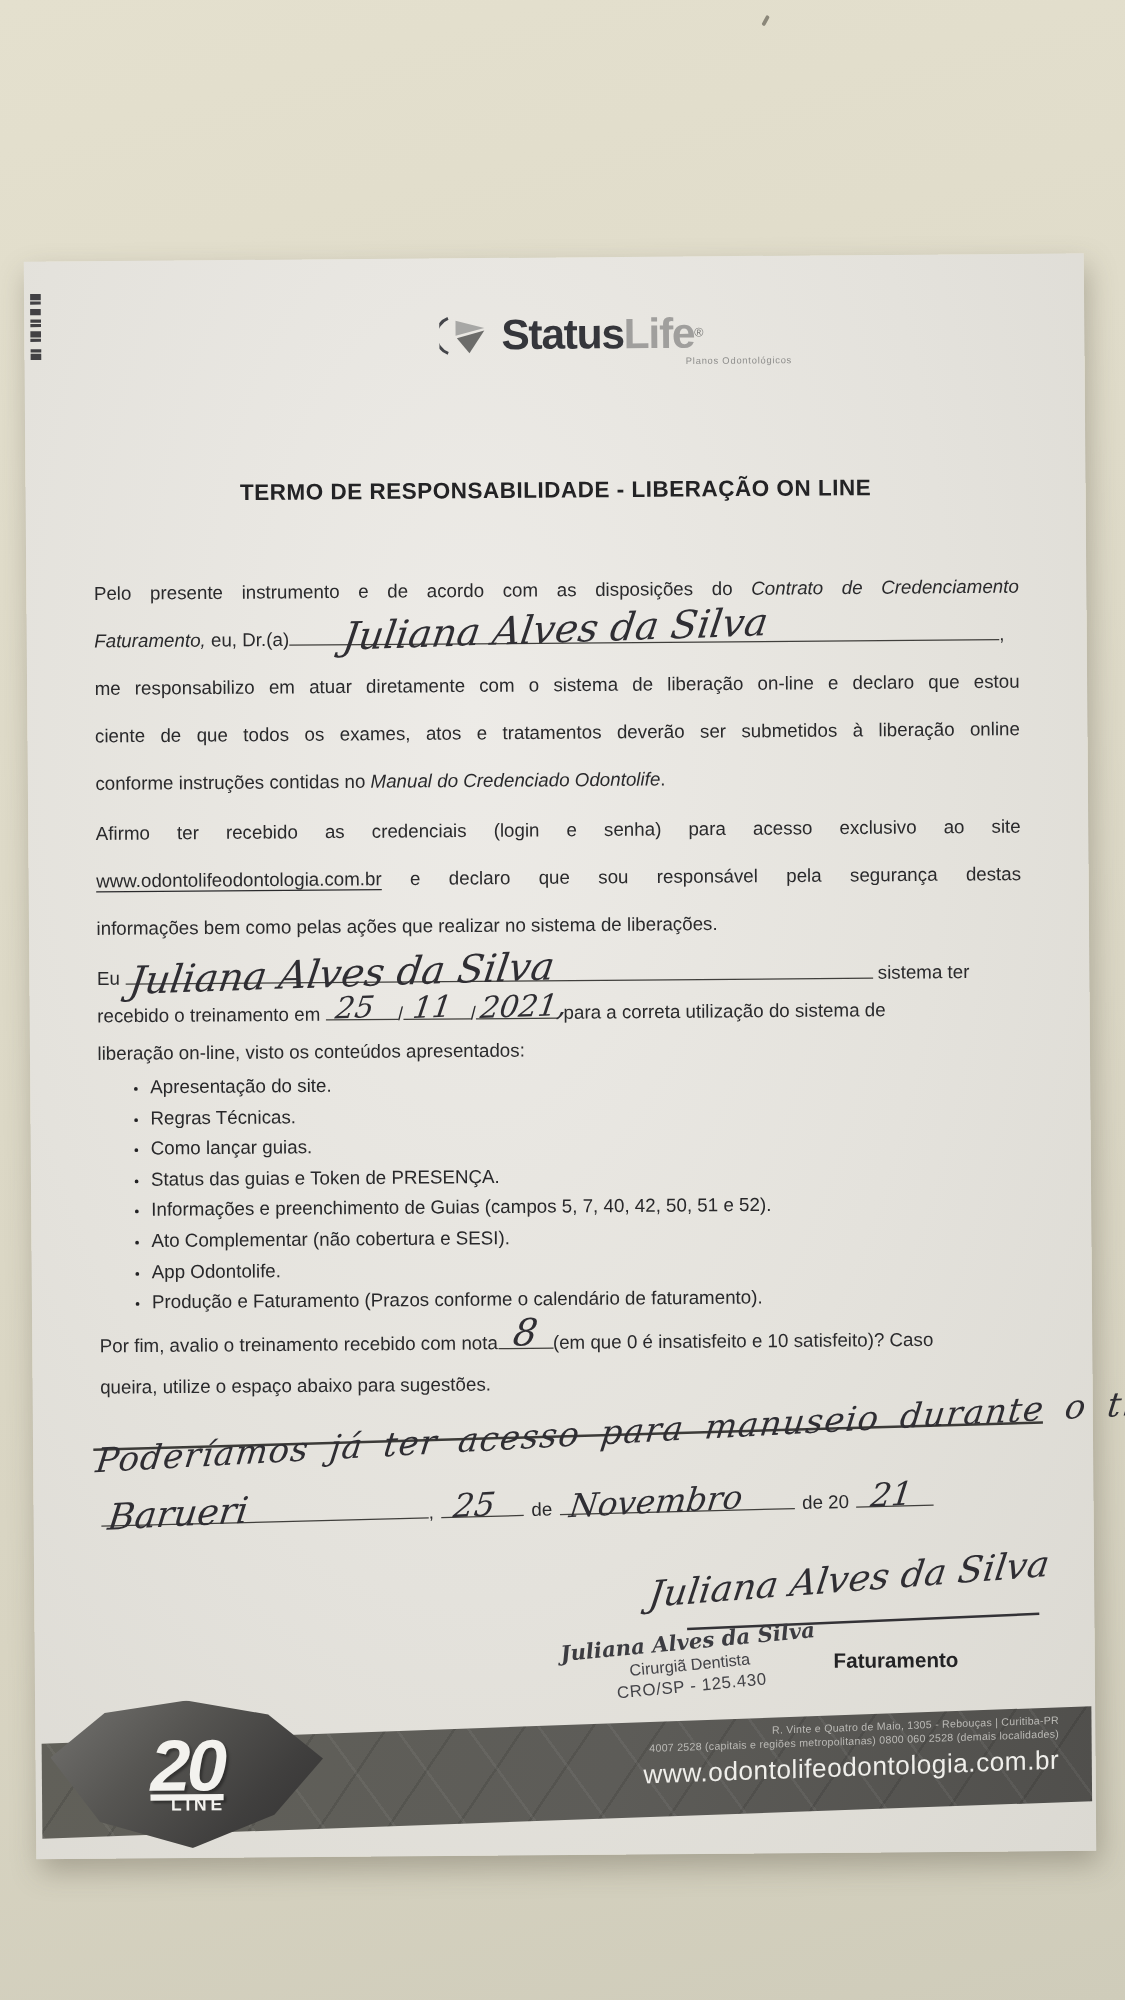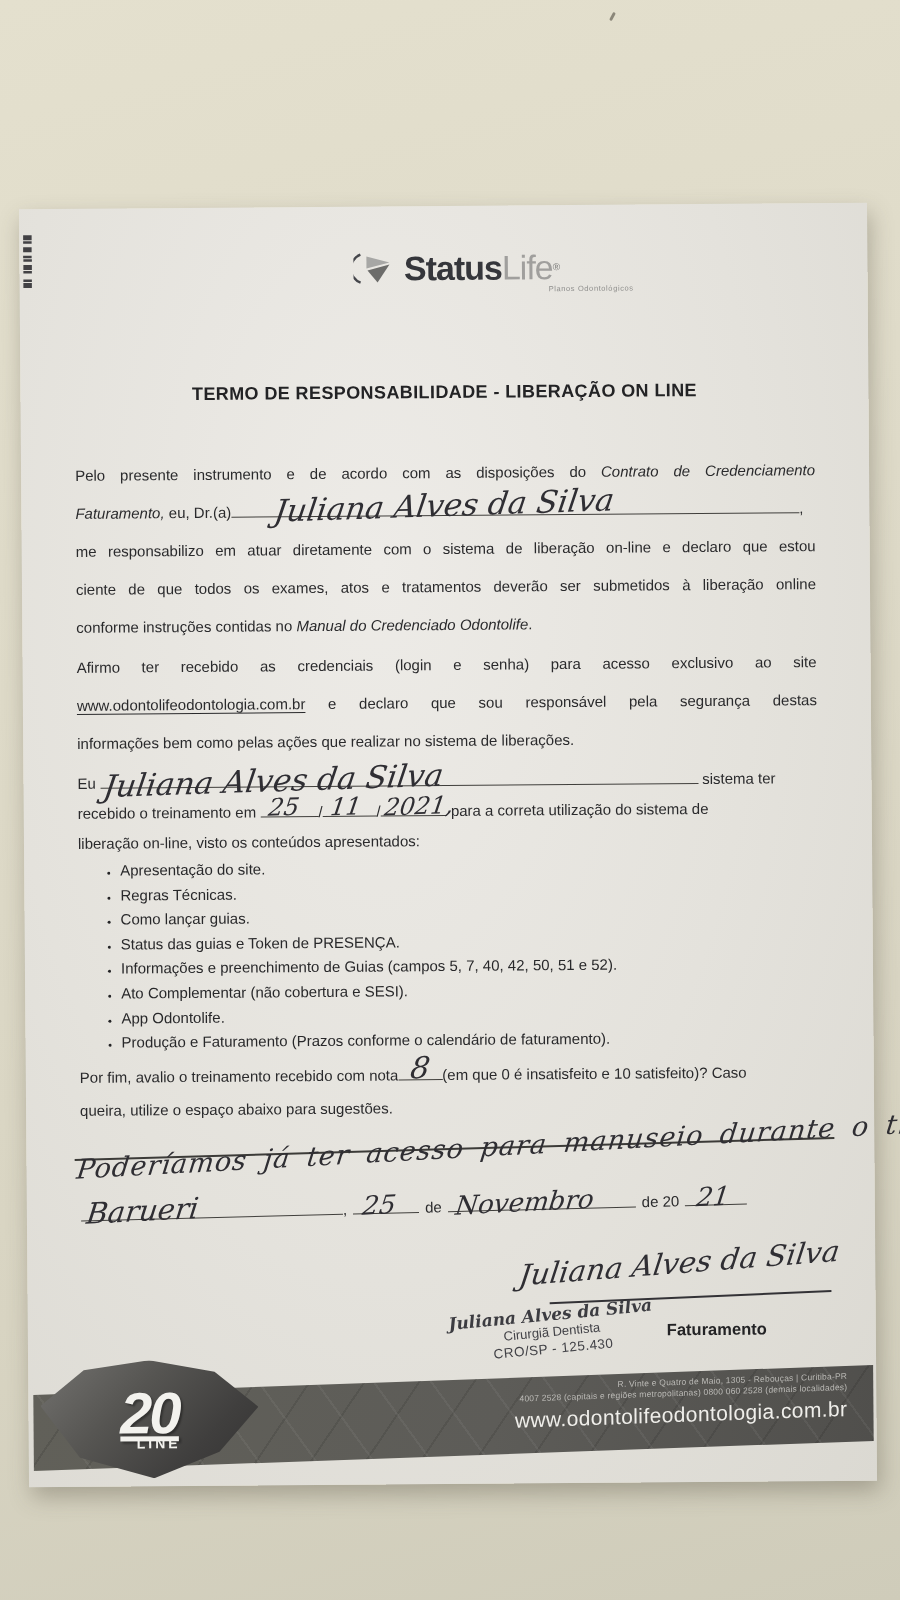--- a/index.html
+++ b/index.html
@@ -12,21 +12,21 @@
     background:radial-gradient(ellipse at 42% 28%,#edebe7 0%,#e4e2dc 55%,#dbd9d2 100%);
     transform:rotate(-0.45deg);box-shadow:3px 10px 22px rgba(80,75,60,.35);}
   .side-code{position:absolute;left:5px;top:26px;writing-mode:vertical-rl;
     font-size:7px;letter-spacing:1px;color:#26262a;opacity:.85;}
   
   .logo{position:absolute;top:42px;left:0;width:100%;display:flex;flex-direction:column;
     align-items:center;}
   .logo-row{display:flex;align-items:center;margin-left:26px;}
   .logo-mark{width:44px;height:40px;margin-right:6px;}
   .brand{font-size:34px;font-weight:700;letter-spacing:-1px;color:#35363b;line-height:38px;}
-  .brand .lite{color:#a09f9d;font-weight:400;}
+  .brand .lite{color:#a09f9d;font-weight:700;}
   .reg{font-size:10px;color:#7b7b79;vertical-align:top;font-weight:400;}
   .tagline{font-size:7.5px;color:#8d8d8b;letter-spacing:.6px;align-self:flex-end;
     margin-right:234px;margin-top:-3px;}
   
   .title{position:absolute;top:176px;left:0;width:100%;text-align:center;
     font-size:18px;font-weight:700;letter-spacing:.4px;color:#232325;}
   
   .block{position:absolute;left:54px;right:54px;color:#2a2a2c;font-size:15px;}
   .lh38{line-height:38px;}
   .lh30{line-height:30px;}

